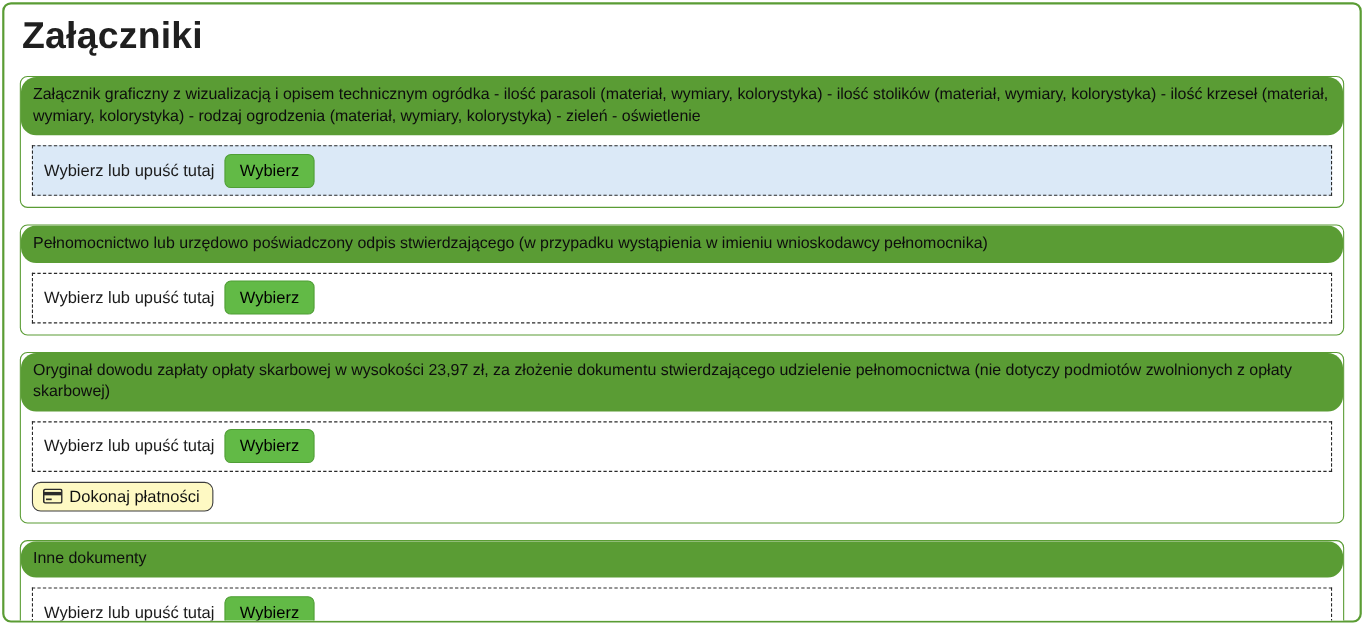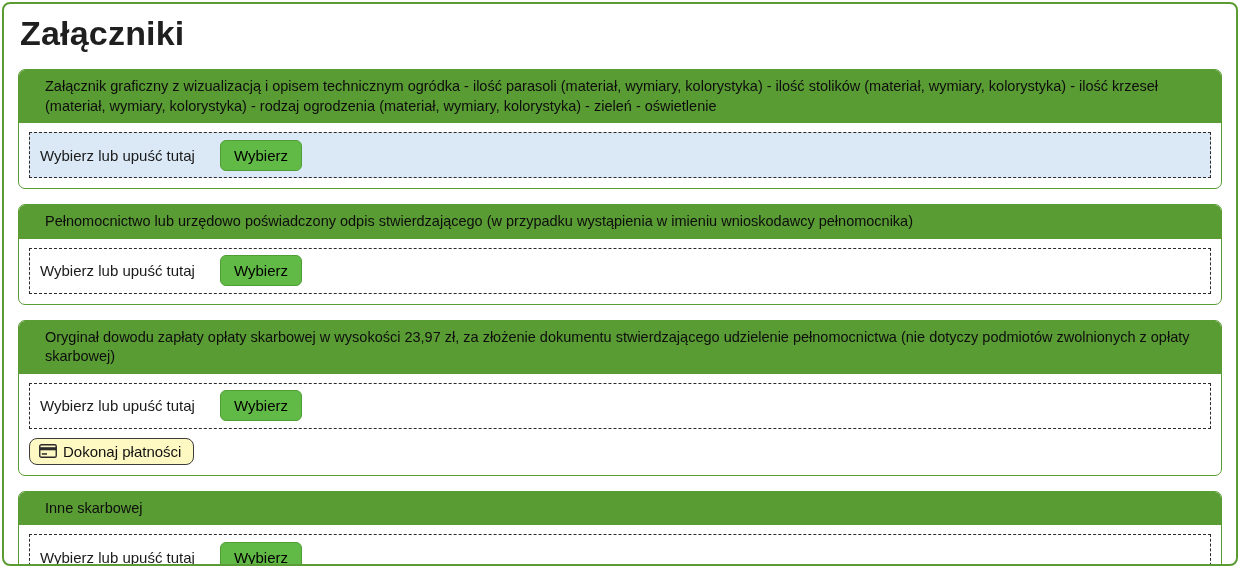--- a/index.html
+++ b/index.html
@@ -30,34 +30,34 @@
     margin: 0 1px 15px 1px;
     overflow: hidden;
     background: #fff;
   }
 
   .panel-header {
     background: #5a9c34;
     color: #0d0d0d;
     font-size: 14.5px;
     line-height: 19.5px;
-    padding: 7px 26px;
+    padding: 7px 11px;
+    border-radius: 14px;
   }
 
   .panel-body { padding: 9px 10px 10px 10px; }
 
   .dropzone {
     border: 1.5px dashed #2a2a2a;
     min-height: 46px;
     display: flex;
     align-items: center;
     padding: 5px 4px 5px 10px;
     background: #ffffff;
     cursor: pointer;
-    gap: 16px;
   }
   .dropzone.highlight { background: #dbe9f7; }
 
   .dz-label {
     font-size: 15px;
     color: #1a1a1a;
     margin-right: 9px;
     white-space: nowrap;
   }
 
@@ -129,21 +129,21 @@
             <rect x="0.75" y="3.2" width="16.5" height="3.1" fill="#2b2b2b"></rect>
             <rect x="2.8" y="9.2" width="5.2" height="1.5" fill="#2b2b2b"></rect>
           </svg>
         </span>
         <span>Dokonaj płatności</span>
       </button>
     </div>
   </section>
 
   <section class="panel">
-    <div class="panel-header">Inne skarbowej</div>
+    <div class="panel-header">Inne dokumenty</div>
     <div class="panel-body">
       <div class="dropzone">
         <span class="dz-label">Wybierz lub upuść tutaj</span>
         <button class="btn-choose">Wybierz</button>
       </div>
     </div>
   </section>
 
 </div>
 

